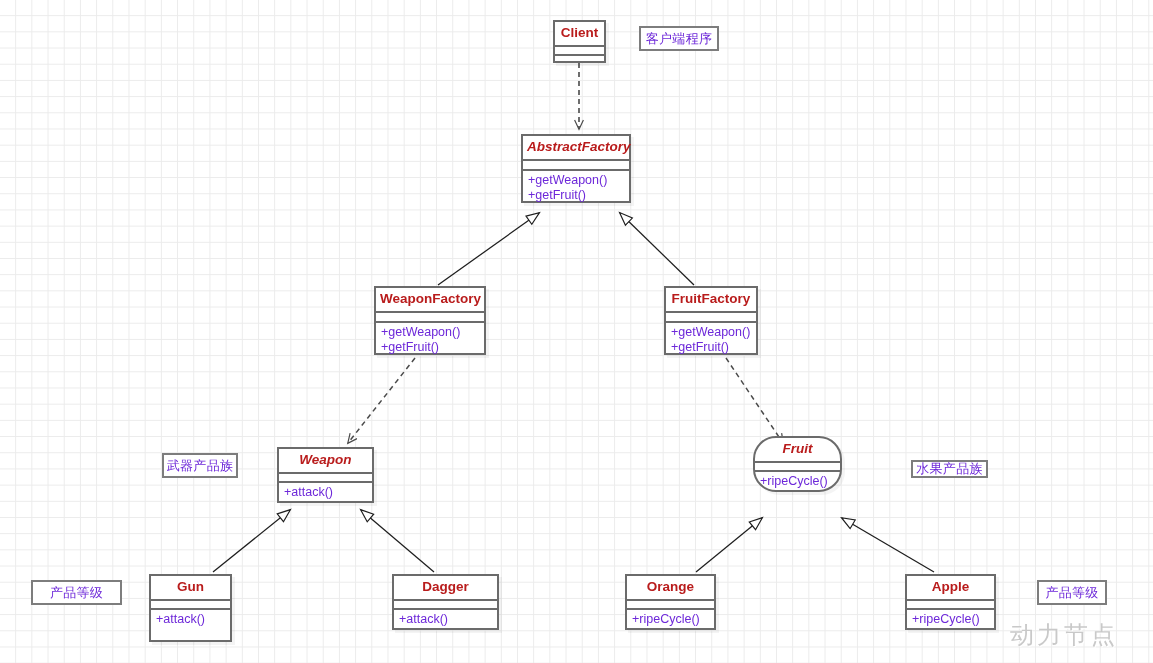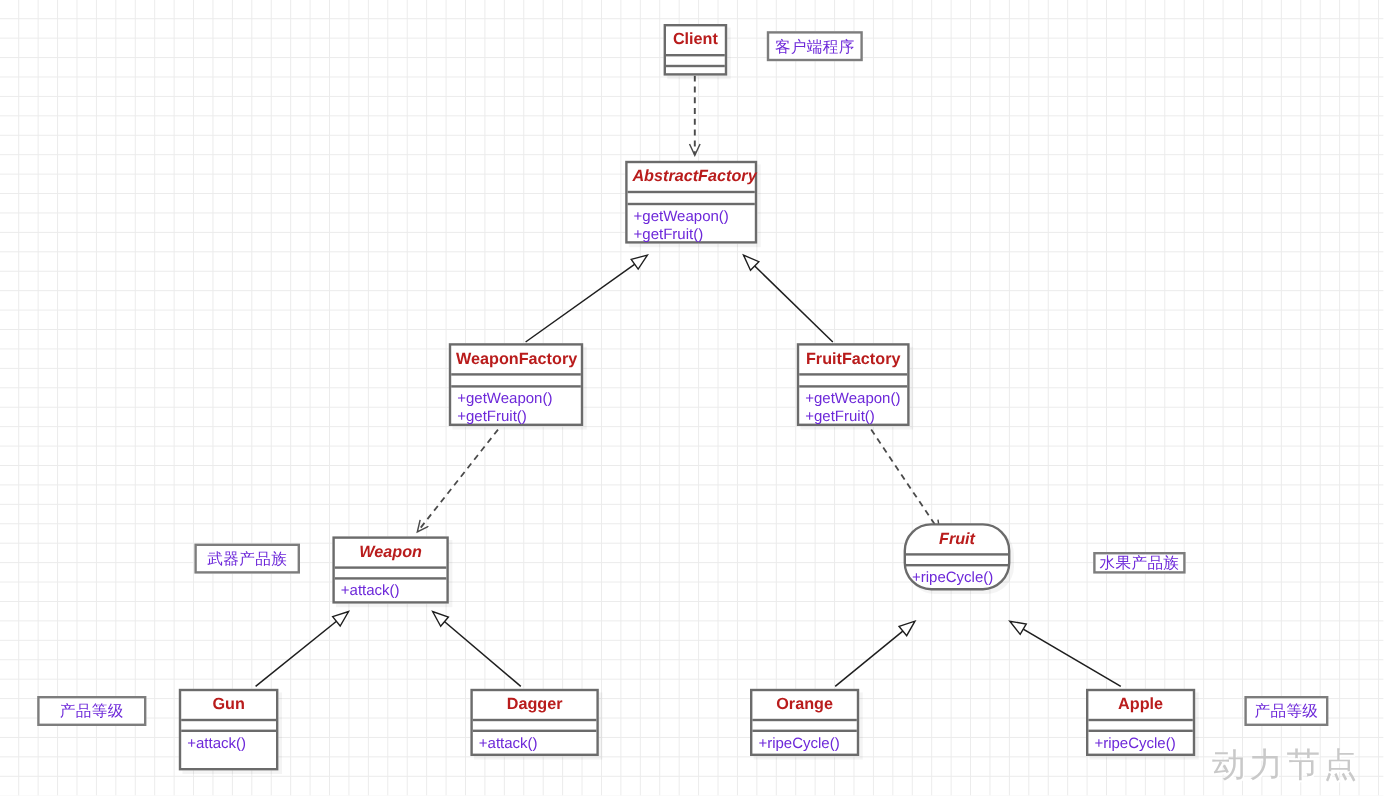--- a/index.html
+++ b/index.html
@@ -74,21 +74,21 @@
     color: #6d28d9;
     display: flex;
     align-items: center;
     justify-content: center;
     white-space: nowrap;
     letter-spacing: 0.3px;
   }
 
   .watermark {
     position: absolute;
-    font-size: 28px;
+    font-size: 24px;
     color: #c9c9c9;
     letter-spacing: 3px;
     white-space: nowrap;
     font-weight: 400;
     text-shadow: 1px 1px 0 #ffffff;
   }
 </style>
 </head>
 <body>
 
@@ -179,21 +179,21 @@
   </div>
 
   <div class="uml abstract" style="left:277px; top:447px; width:97px; height:56px;">
     <div class="title">Weapon</div>
     <div class="divider attrs" style="height:9px;"></div>
     <div class="divider ops">
       <div>+attack()</div>
     </div>
   </div>
 
-  <div class="note" style="left:162px; top:453px; width:88px; height:25px;">
+  <div class="note" style="left:162px; top:453px; width:76px; height:25px;">
     <span>武器产品族</span>
   </div>
 
   <div class="uml abstract" style="left:753px; top:436px; width:89px; height:56px;border-radius:23px;">
     <div class="title">Fruit</div>
     <div class="divider attrs" style="height:9px;"></div>
     <div class="divider ops">
       <div>+ripeCycle()</div>
     </div>
   </div>

